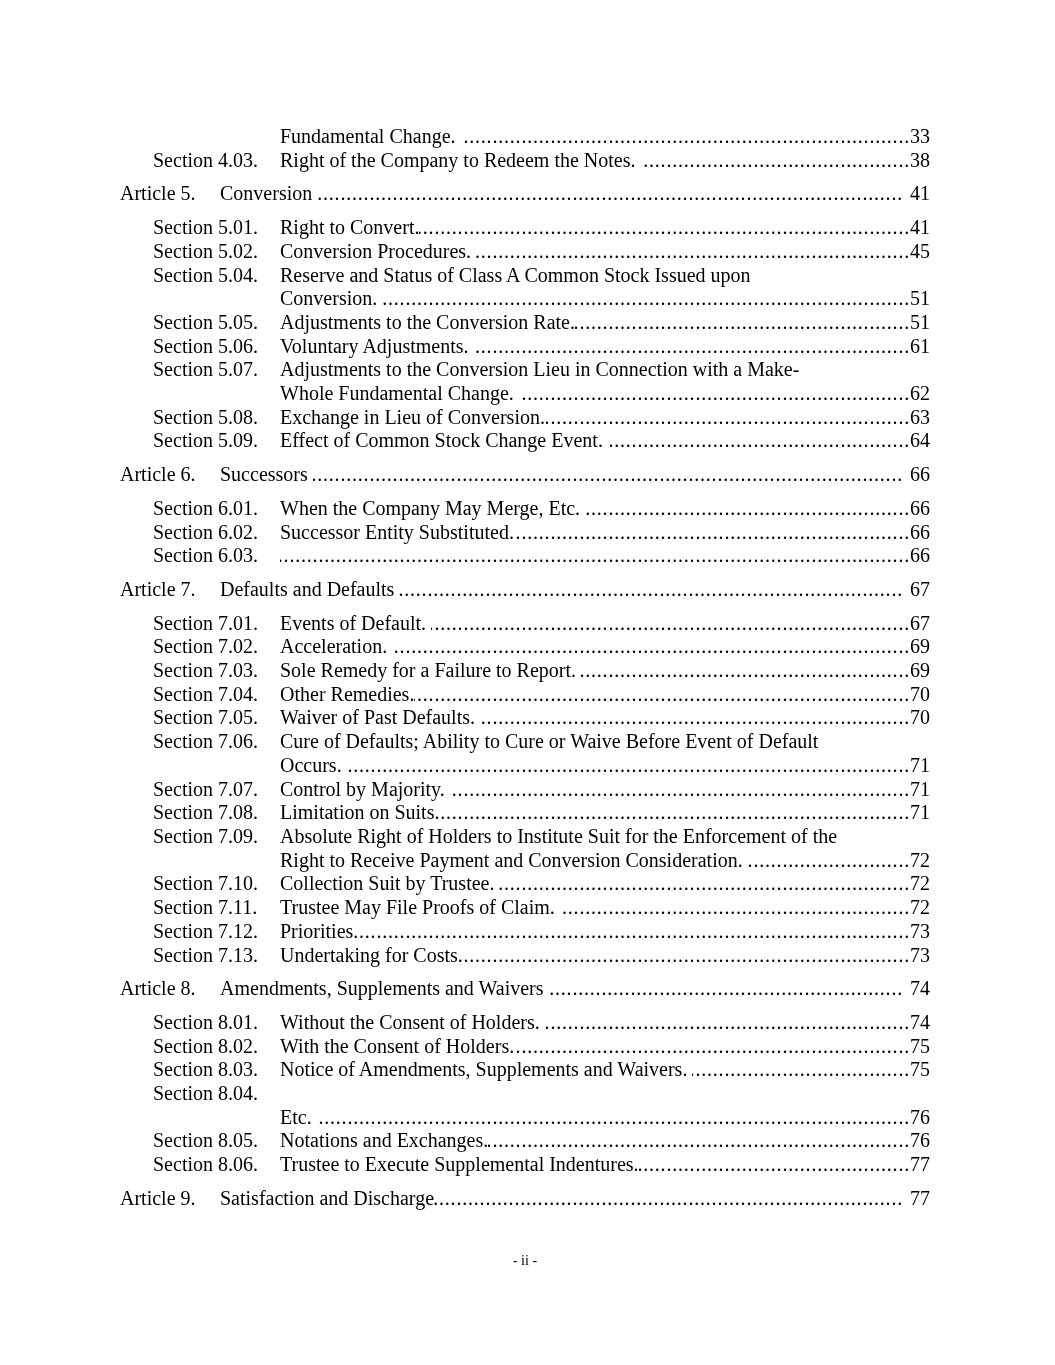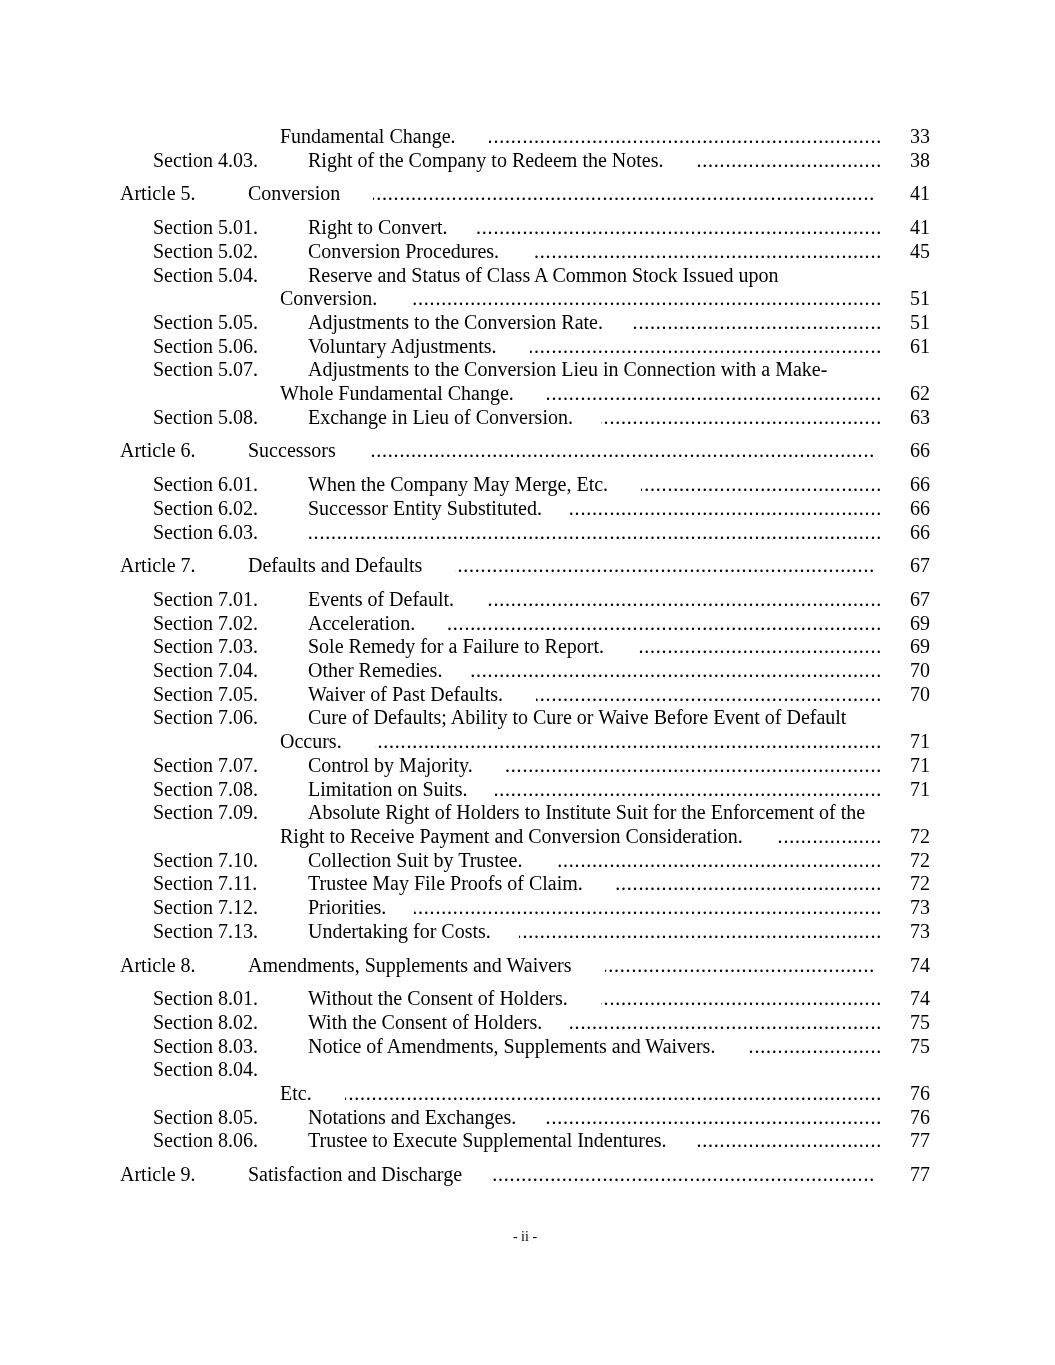--- a/index.html
+++ b/index.html
@@ -17,21 +17,20 @@
     background: #ffffff;
     padding: 125px 125px 0 120px;
   }
   .toc { width: 100%; }
   .row {
     display: flex;
     align-items: flex-end;
     font-size: 20px;
     line-height: 23.7px;
     white-space: nowrap;
-    gap: 28px;
   }
   .row .label {
     flex: 0 0 auto;
     white-space: pre;
   }
   .row.article .label { width: 100px; }
   .row.section { padding-left: 33px; }
   .row.section .label { width: 127px; }
   .row.continuation { padding-left: 160px; }
   .row .text {
@@ -126,20 +125,26 @@
         <span class="text">Whole Fundamental Change. </span>
         <span class="dots"></span>
         <span class="page-num">62</span>
       </div>
       <div class="row section">
         <span class="label">Section 5.08.</span>
         <span class="text">Exchange in Lieu of Conversion.</span>
         <span class="dots"></span>
         <span class="page-num">63</span>
       </div>
+      <div class="row section">
+        <span class="label">Section 5.09.</span>
+        <span class="text">Effect of Common Stock Change Event. </span>
+        <span class="dots"></span>
+        <span class="page-num">64</span>
+      </div>
       <div class="row article">
         <span class="label">Article 6.</span>
         <span class="text">Successors </span>
         <span class="dots"></span>
         <span class="page-num">66</span>
       </div>
       <div class="row section">
         <span class="label">Section 6.01.</span>
         <span class="text">When the Company May Merge, Etc. </span>
         <span class="dots"></span>

